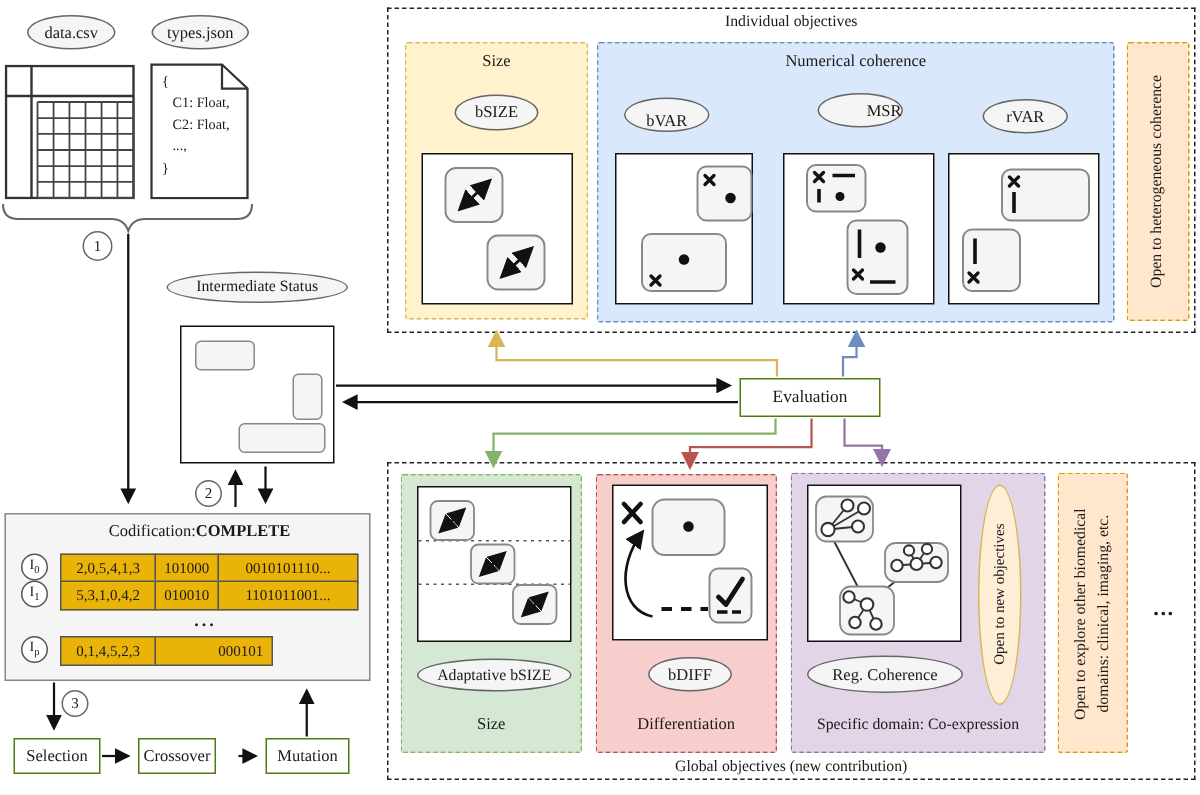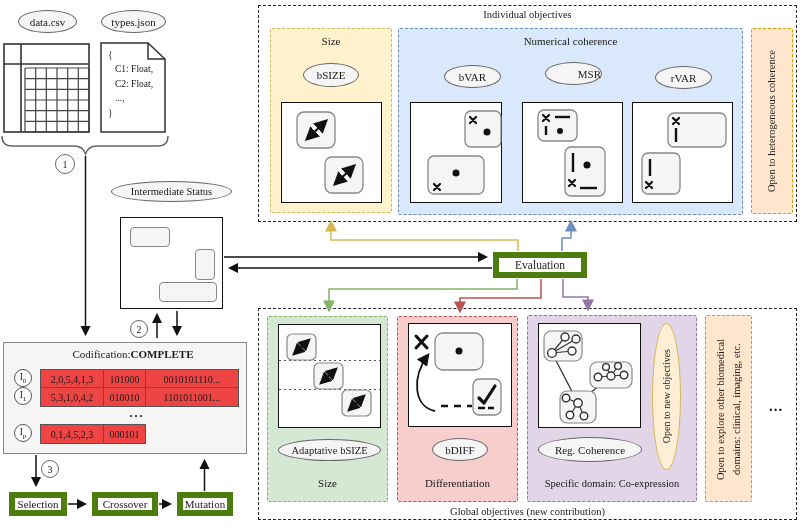--- a/index.html
+++ b/index.html
@@ -8,27 +8,27 @@
   .abs{position:absolute;box-sizing:border-box;}
   .ctr{display:flex;align-items:center;justify-content:center;text-align:center;}
   .ellipse{border:1px solid var(--gray-border);background:var(--gray-fill);
            border-radius:50%;font-size:11px;}
   .whitebox{background:#fff;border:1px solid #111;}
   .panel{border:1.6px dashed;border-radius:2px;}
   .container-dashed{border:1.6px dashed #222;background:#fff;}
   .lbl{font-size:11px;}
   .small-lbl{font-size:10.5px;}
   .vtext{writing-mode:vertical-rl;transform:rotate(180deg);font-size:10.5px;line-height:1.5;}
-  .numcell{height:18px;border:1px solid #555;background:#ef4444;
+  .numcell{height:18px;border:1px solid #555;background:#eab308;
            display:flex;align-items:center;justify-content:center;font-size:10px;}
   .icircle{width:18px;height:18px;border:1px solid #555;background:#fff;border-radius:50%;
            display:flex;align-items:center;justify-content:center;font-size:9.5px;}
   .stepcircle{border:1px solid #666;background:#fff;border-radius:50%;
               display:flex;align-items:center;justify-content:center;font-size:10px;}
-  .opbox{background:#fff;border:6px solid #4d7c0f;font-size:11px;}
+  .opbox{background:#fff;border:1px solid #4d7c0f;font-size:11px;}
   .minirect{position:absolute;background:#f5f5f5;border:1px solid #888;border-radius:4px;}
   sub{font-size:7px;}
   svg{display:block;}
   .y-panel{background:var(--yellow-fill);border-color:var(--yellow-border);}
   .b-panel{background:var(--blue-fill);border-color:var(--blue-border);}
   .o-panel{background:var(--orange-fill);border-color:var(--orange-border);}
   .g-panel{background:var(--green-fill);border-color:var(--green-border);}
   .r-panel{background:var(--red-fill);border-color:var(--red-border);}
   .p-panel{background:var(--purple-fill);border-color:var(--purple-border);}
 </style>
@@ -109,31 +109,31 @@
 
   <div class="abs ctr" style="left:40px;top:404px;width:194px;height:18px;font-size:12px;letter-spacing:2px;font-weight:bold;">
     <span>...</span>
   </div>
 
   <div class="abs icircle" style="left:14px;top:424px;">
     <span><span>I</span><sub>p</sub></span>
   </div>
   <div class="abs" style="left:40px;top:424px;display:flex;">
     <div class="numcell" style="width:62px;">0,1,4,5,2,3</div>
-    <div class="numcell" style="width:41px;margin-left:-1px;">000101</div>
+    <div class="numcell" style="width:41px;margin-left:-1px;padding-left:36px;">000101</div>
   </div>
 
   <div class="abs stepcircle" style="left:41px;top:460px;width:18px;height:18px;">
     <span>3</span>
   </div>
 
   <div class="abs ctr opbox" style="left:9px;top:492px;width:58px;height:24px;">
       <span>Selection</span>
     </div>
-  <div class="abs ctr opbox" style="left:92px;top:492px;width:66px;height:24px;">
+  <div class="abs ctr opbox" style="left:92px;top:492px;width:52px;height:24px;">
       <span>Crossover</span>
     </div>
   <div class="abs ctr opbox" style="left:177px;top:492px;width:56px;height:24px;">
       <span>Mutation</span>
     </div>
 
   <div class="abs ctr opbox" style="left:493px;top:252px;width:94px;height:26px;font-size:11.5px;">
       <span>Evaluation</span>
     </div>
 
@@ -155,21 +155,21 @@
     <path d="M26,37 L45,19" stroke="#111" stroke-width="2" marker-start="url(#ah-k)" marker-end="url(#ah-k)"></path>
     <rect x="44" y="55" width="38" height="36" rx="7" fill="#f5f5f5" stroke="#888" stroke-width="1.3"></rect>
     <path d="M54,82 L73,64" stroke="#111" stroke-width="2" marker-start="url(#ah-k)" marker-end="url(#ah-k)"></path>
   </svg>
 
   <div class="abs panel b-panel" style="left:398px;top:28px;width:345px;height:187px;"></div>
   <div class="abs ctr lbl" style="left:398px;top:34px;width:345px;height:13px;">
       <span>Numerical coherence</span>
     </div>
 
-  <div class="abs ctr ellipse" style="left:444px;top:65px;width:57px;height:23px;">
+  <div class="abs ctr ellipse" style="left:416px;top:65px;width:57px;height:23px;align-items:flex-end;">
       <span>bVAR</span>
     </div>
   <div class="abs whitebox" style="left:410px;top:102px;width:92px;height:101px;"></div>
   <svg class="abs" style="left:410px;top:102px;" width="92" height="101" viewBox="0 0 92 101">
     <rect x="55" y="9" width="36" height="36" rx="6" fill="#f5f5f5" stroke="#888" stroke-width="1.3"></rect>
     <path d="M60,15 L66,21 M60,21 L66,15" stroke="#111" stroke-width="2.2" stroke-linecap="round"></path>
     <circle cx="77" cy="30" r="3.5" fill="#111"></circle>
     <rect x="18" y="54" width="56" height="38" rx="6" fill="#f5f5f5" stroke="#888" stroke-width="1.3"></rect>
     <circle cx="46" cy="71" r="3.5" fill="#111"></circle>
     <path d="M24,82 L30,88 M24,88 L30,82" stroke="#111" stroke-width="2.2" stroke-linecap="round"></path>

